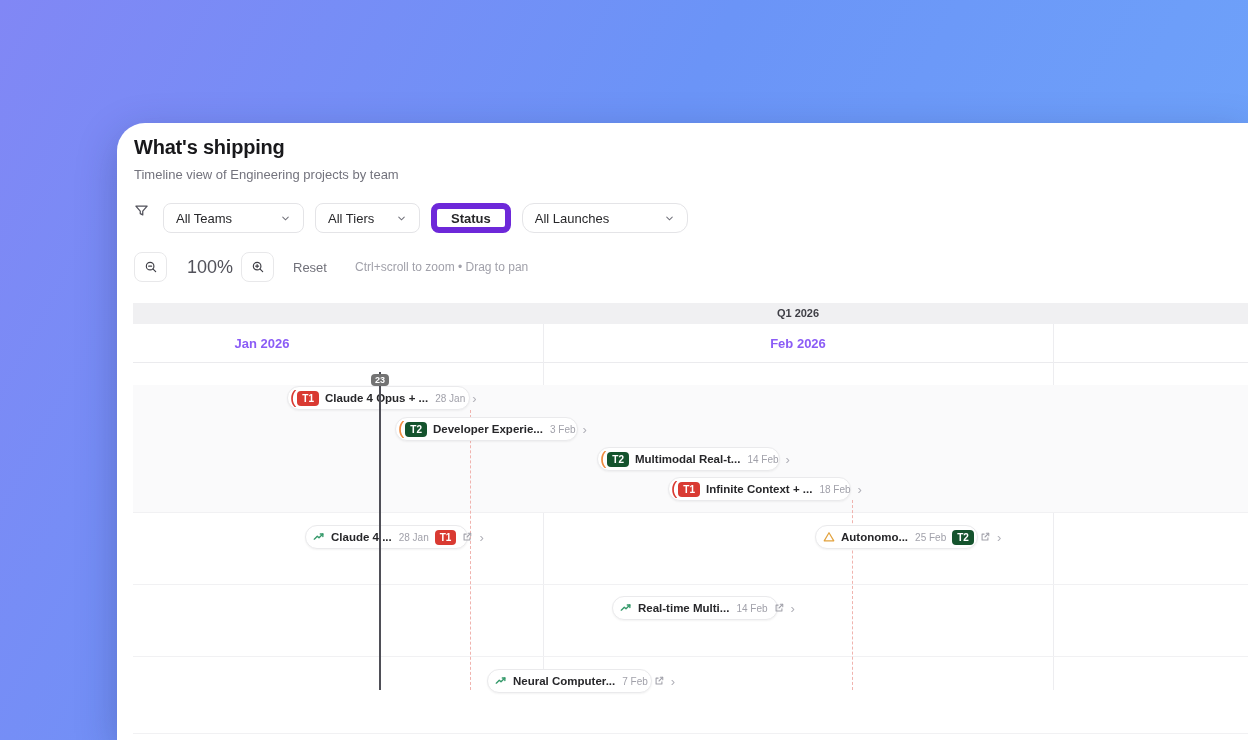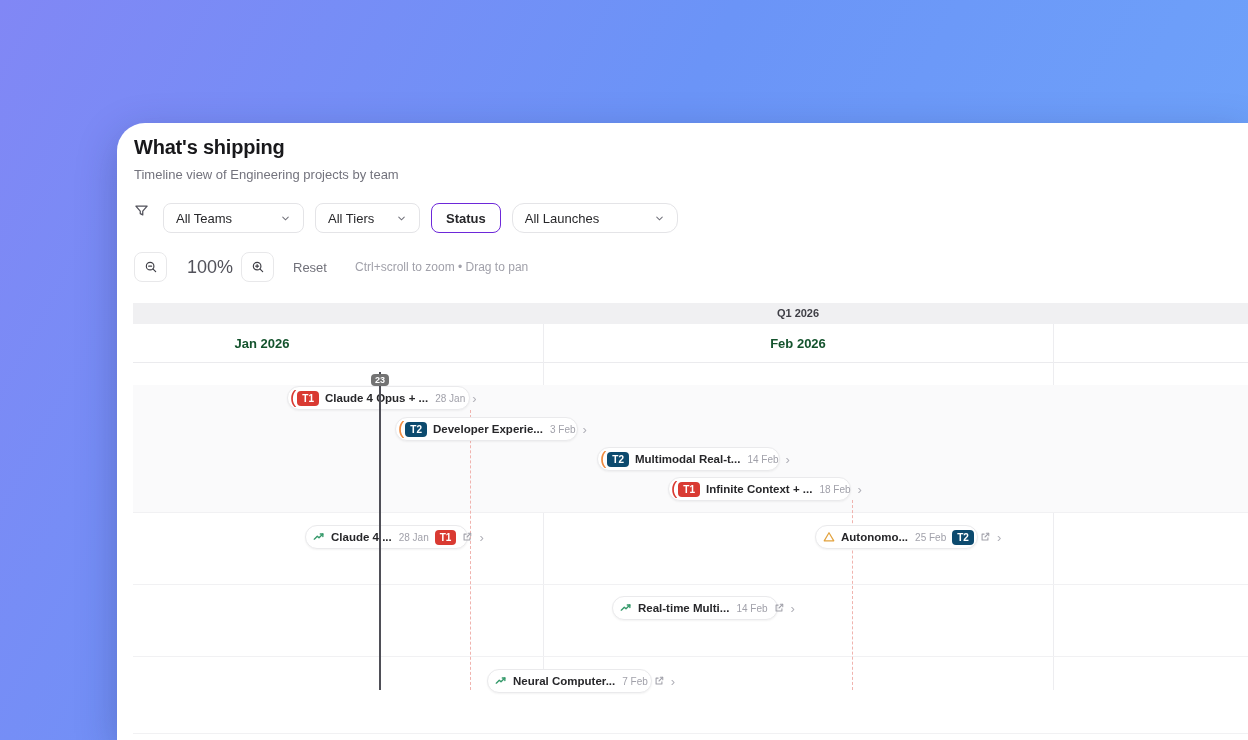--- a/index.html
+++ b/index.html
@@ -16,62 +16,62 @@
   .page-subtitle { position:absolute; left:17px; top:44px; font-size:13px; color:#73737d; }
 
   
   .filter-row { position:absolute; left:17px; top:80px; height:30px; display:flex; align-items:flex-start; }
   .funnel { width:15px; height:15px; margin-right:14px; flex:none; }
   .select { height:30px; border:1px solid #e4e4e7; border-radius:8px; background:#fff;
     display:flex; align-items:center; justify-content:space-between; padding:0 12px;
     font-size:13px; color:#27272a; margin-right:11px; cursor:pointer; }
   .select svg { width:11px; height:11px; margin-left:8px; flex:none; }
   .sel-teams { width:141px; } .sel-tiers { width:105px; } .sel-launches { width:166px;border-radius:12px; }
-  .btn-status { height:30px; border:1px solid #6d28d9; border-radius:8px; background:#fff;
+  .btn-status { height:30px; border:6px solid #6d28d9; border-radius:8px; background:#fff;
     padding:0 14px; font-size:13px; font-weight:600; color:#27272a; margin-right:11px;
     display:flex; align-items:center; }
 
   
   .zoom-row { position:absolute; left:17px; top:129px; height:30px; display:flex; align-items:center; }
   .zbtn { width:33px; height:30px; border:1px solid #e8e8ea; border-radius:8px; background:#fff;
     display:flex; align-items:center; justify-content:center; }
   .zbtn svg { width:14px; height:14px; }
   .zoom-level { font-size:18px; color:#52525b; margin:5px 20px; width:34px; text-align:center; }
   .zoom-reset { font-size:13px; color:#71717a; margin-left:19px; }
   .zoom-hint { font-size:12px; color:#a1a1aa; margin-left:28px; }
 
   
   .chart { position:absolute; left:16px; top:180px; width:1115px; height:387px; }
   .qband { position:absolute; left:0; top:0; right:0; height:21px; background:#f0f0f2; }
   .qlabel { position:absolute; left:665px; top:0; transform:translateX(-50%);
     line-height:21px; font-size:11px; font-weight:700; color:#3f3f46; }
   .month-row { position:absolute; left:0; top:21px; right:0; height:39px; border-bottom:1px solid #ebebee; }
   .mlabel { position:absolute; top:0; transform:translateX(-50%); line-height:39px;
-    font-size:13px; font-weight:600; color:#14532d; }
+    font-size:13px; font-weight:600; color:#8b5cf6; }
   .mlabel.jan { left:129px; } .mlabel.feb { left:665px; }
   .gridv { position:absolute; top:21px; bottom:0; width:1px; background:#ededf0; }
   .gv1 { left:410px; } .gv2 { left:920px; }
   .lane1bg { position:absolute; left:0; right:0; top:82px; height:127px; background:#fafafb; }
   .sep { position:absolute; left:0; right:0; height:1px; background:#f1f1f3; }
 
   .deadline { position:absolute; width:0; border-left:1px dashed #f0b3ae; z-index:1; }
   .dl1 { left:337px; top:107px; bottom:0; }
   .dl2 { left:719px; top:197px; bottom:0; }
   .today-line { position:absolute; left:246px; top:69px; bottom:0; width:1.5px; background:#4f4f57; z-index:3; }
   .today-badge { position:absolute; left:247px; top:71px; transform:translateX(-50%);
     background:#737373; color:#fff; font-size:9px; font-weight:700; line-height:12px;
     padding:0 4px; border-radius:4px; z-index:4; }
 
   .pill { position:absolute; height:24px; background:#fff; border:1px solid #eaeaec;
     border-radius:12px; display:flex; align-items:center; padding:0 8px 0 5px;
     box-shadow:0 1px 2px rgba(10,10,20,.05); z-index:2; white-space:nowrap; cursor:pointer; }
   .bracket { font-size:19px; font-weight:500; line-height:22px; margin:-2px 1px 0 -3px; }
   .pill.t1 .bracket { color:#d93a32; } .pill.t2 .bracket { color:#ef8b40; }
   .badge { font-size:10px; font-weight:700; color:#fff; border-radius:4px; padding:2px 5px; line-height:11px; flex:none; }
-  .badge.b1 { background:#d93a32; } .badge.b2 { background:#0c4a6e; }
+  .badge.b1 { background:#d93a32; } .badge.b2 { background:#14532d; }
   .pname { font-size:11.5px; font-weight:700; color:#27272a; margin-left:6px; }
   .pdate { font-size:10px; color:#a1a1aa; margin-left:7px; }
   .chev { font-size:13px; color:#b0b0b8; margin-left:7px; line-height:1; }
   .licon { width:12px; height:12px; flex:none; margin-left:2px; }
   .ext { width:10px; height:10px; flex:none; margin-left:6px; }
   .pill .badge.trail { margin-left:6px; }
 
   
   .p1 { left:154px; top:83px;  width:183px; }
   .p2 { left:262px; top:114px; width:183px; }

